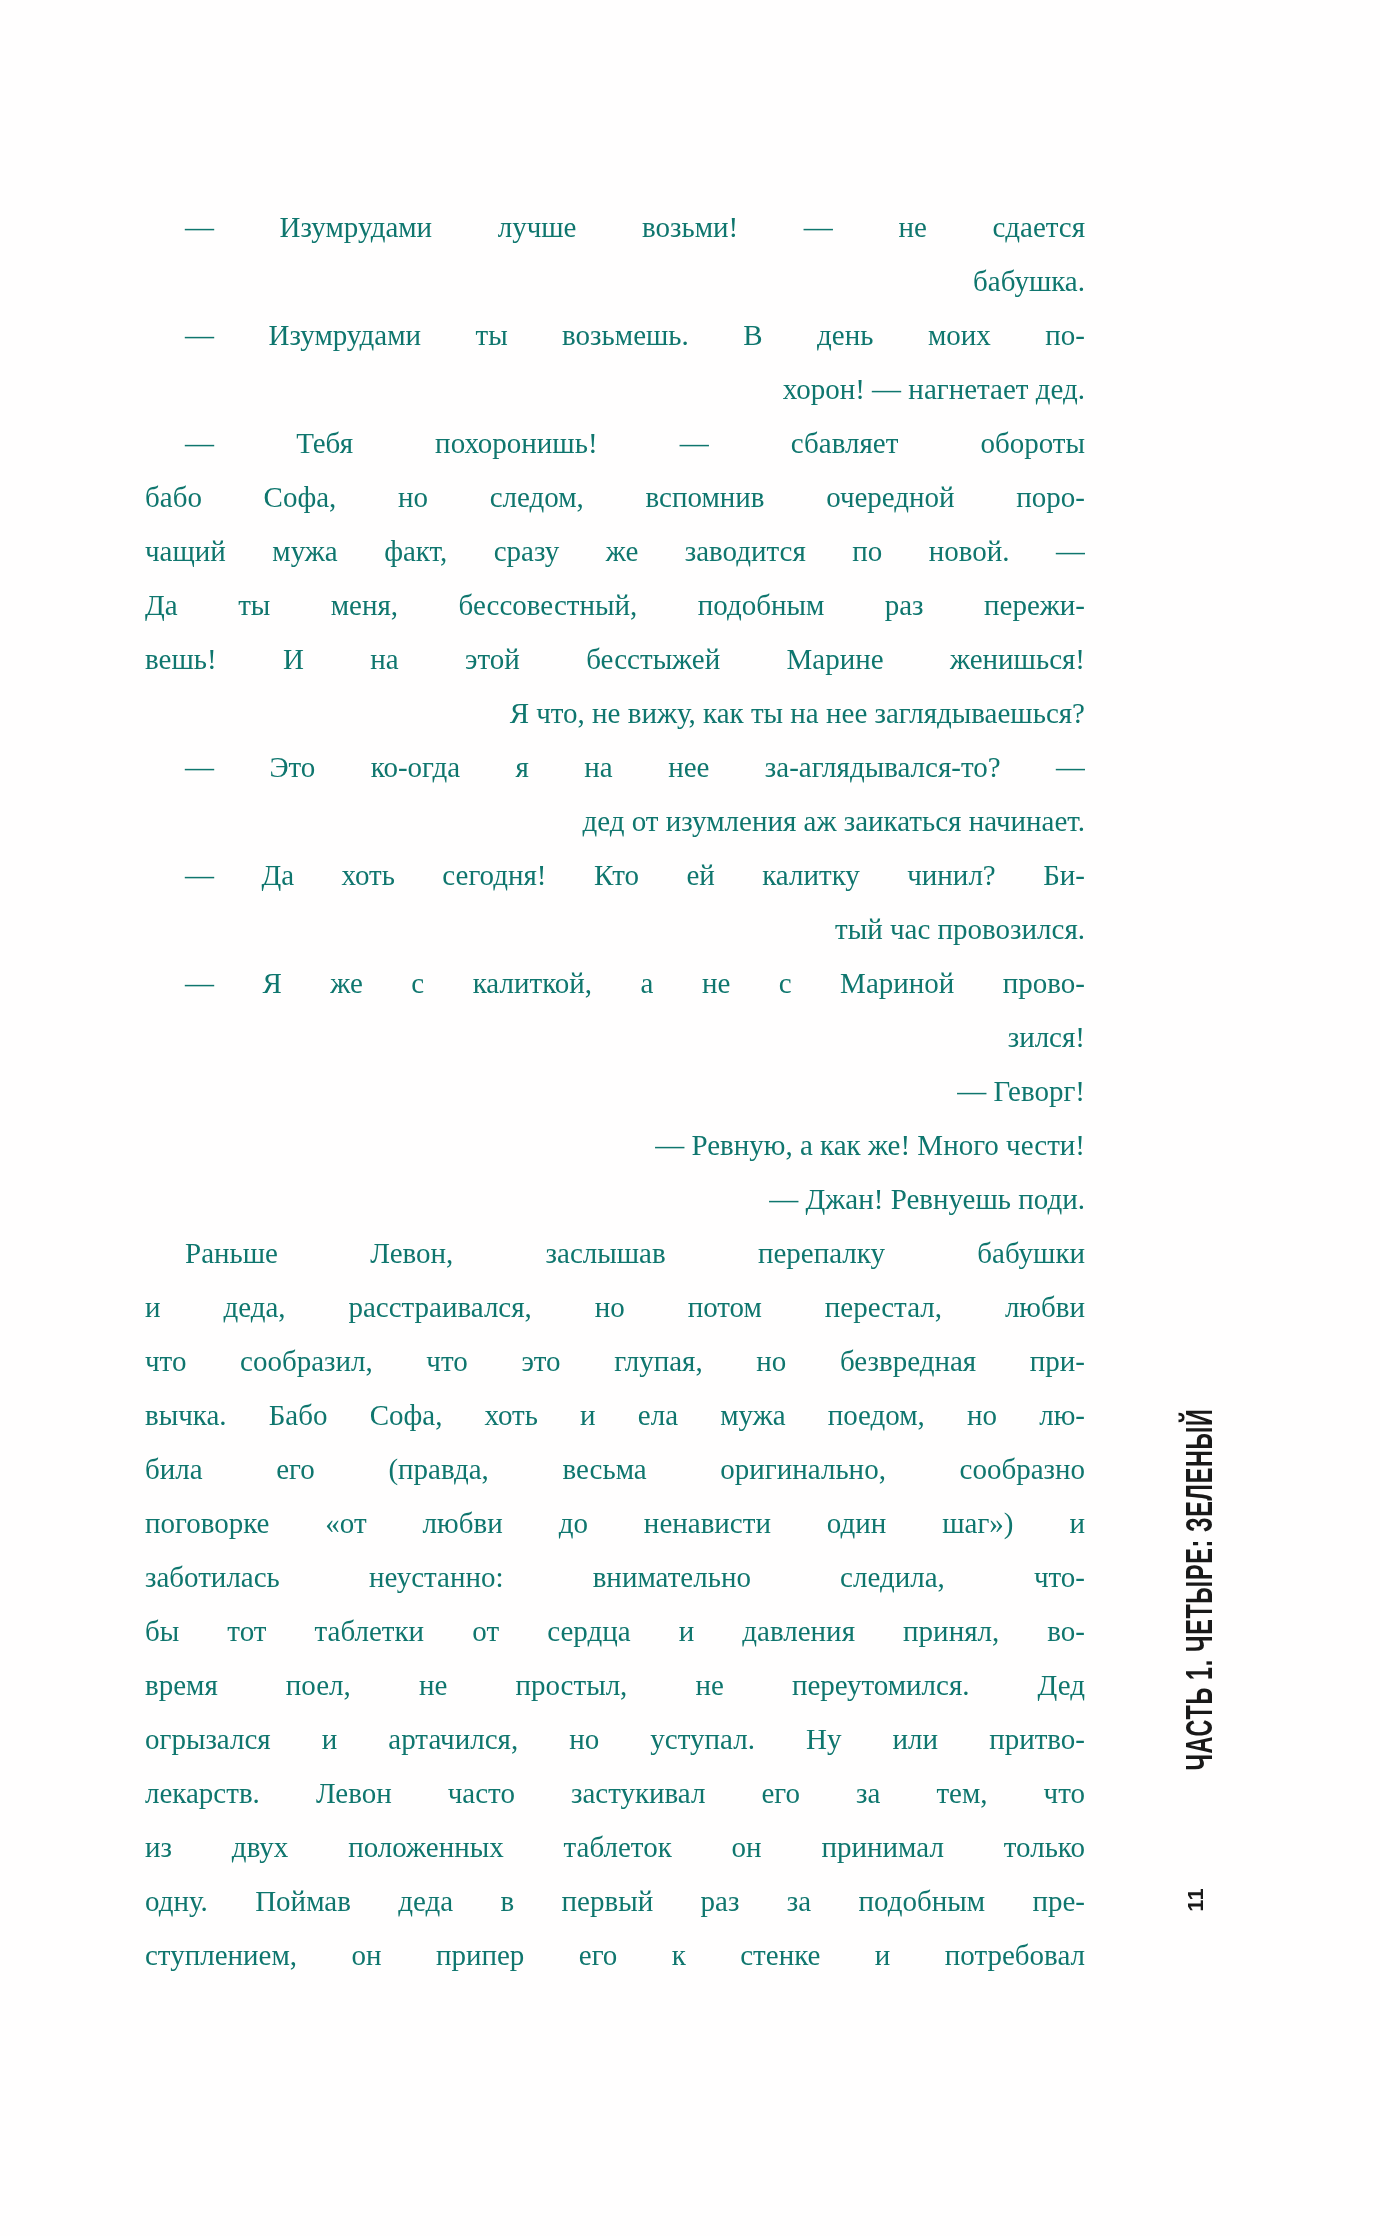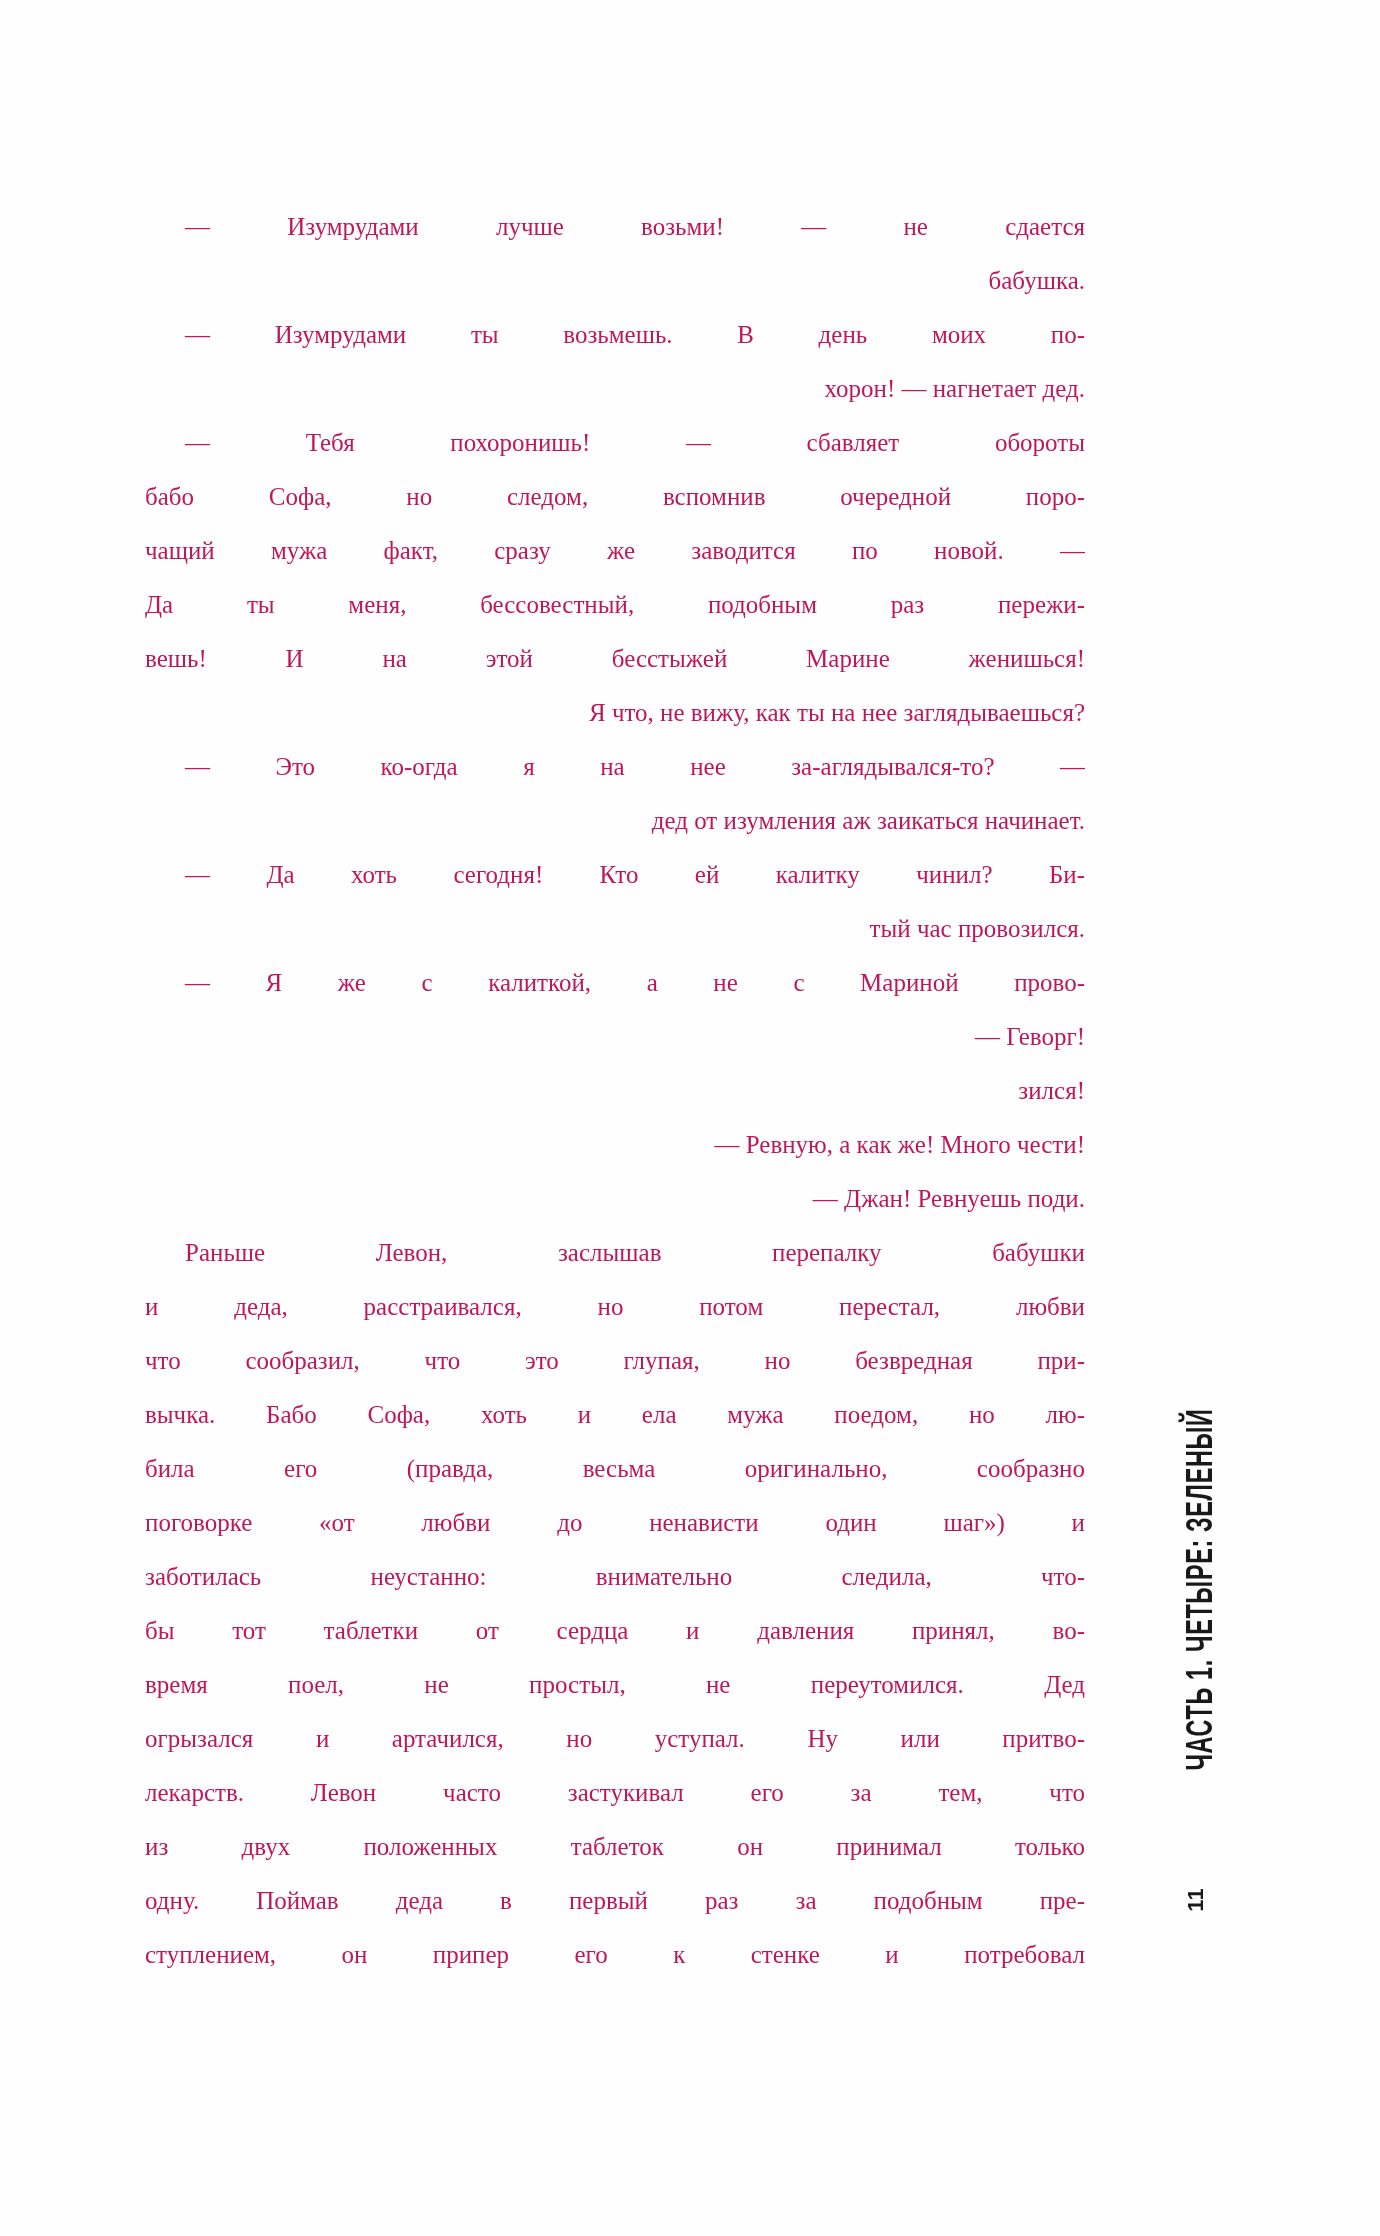--- a/index.html
+++ b/index.html
@@ -17,22 +17,22 @@
   .page {
     position: absolute;
     inset: 0;
     background: #fffefe;
   }
   .text-column {
     position: absolute;
     left: 145px;
     top: 200px;
     width: 940px;
-    color: #be185d;
-    font-size: 25px;
+    color: #0f766e;
+    font-size: 29px;
     letter-spacing: 0px;
   }
   .line {
     height: 54px;
     line-height: 54px;
     overflow: hidden;
     text-align: right;
     white-space: normal;
   }
   .line.j {
@@ -89,22 +89,22 @@
       <div class="line j">бабо Софа, но следом, вспомнив очередной поро-</div>
       <div class="line j">чащий мужа факт, сразу же заводится по новой. —</div>
       <div class="line j">Да ты меня, бессовестный, подобным раз пережи-</div>
       <div class="line j">вешь! И на этой бесстыжей Марине женишься!</div>
       <div class="line">Я что, не вижу, как ты на нее заглядываешься?</div>
       <div class="line j i">— Это ко-огда я на нее за-аглядывался-то? —</div>
       <div class="line">дед от изумления аж заикаться начинает.</div>
       <div class="line j i">— Да хоть сегодня! Кто ей калитку чинил? Би-</div>
       <div class="line">тый час провозился.</div>
       <div class="line j i">— Я же с калиткой, а не с Мариной прово-</div>
+      <div class="line">зился!</div>
       <div class="line i">— Геворг!</div>
-      <div class="line">зился!</div>
       <div class="line i">— Ревную, а как же! Много чести!</div>
       <div class="line i">— Джан! Ревнуешь поди.</div>
       <div class="line j i">Раньше Левон, заслышав перепалку бабушки</div>
       <div class="line j">и деда, расстраивался, но потом перестал, любви</div>
       <div class="line j">что сообразил, что это глупая, но безвредная при-</div>
       <div class="line j">вычка. Бабо Софа, хоть и ела мужа поедом, но лю-</div>
       <div class="line j">била его (правда, весьма оригинально, сообразно</div>
       <div class="line j">поговорке «от любви до ненависти один шаг») и</div>
       <div class="line j">заботилась неустанно: внимательно следила, что-</div>
       <div class="line j">бы тот таблетки от сердца и давления принял, во-</div>

